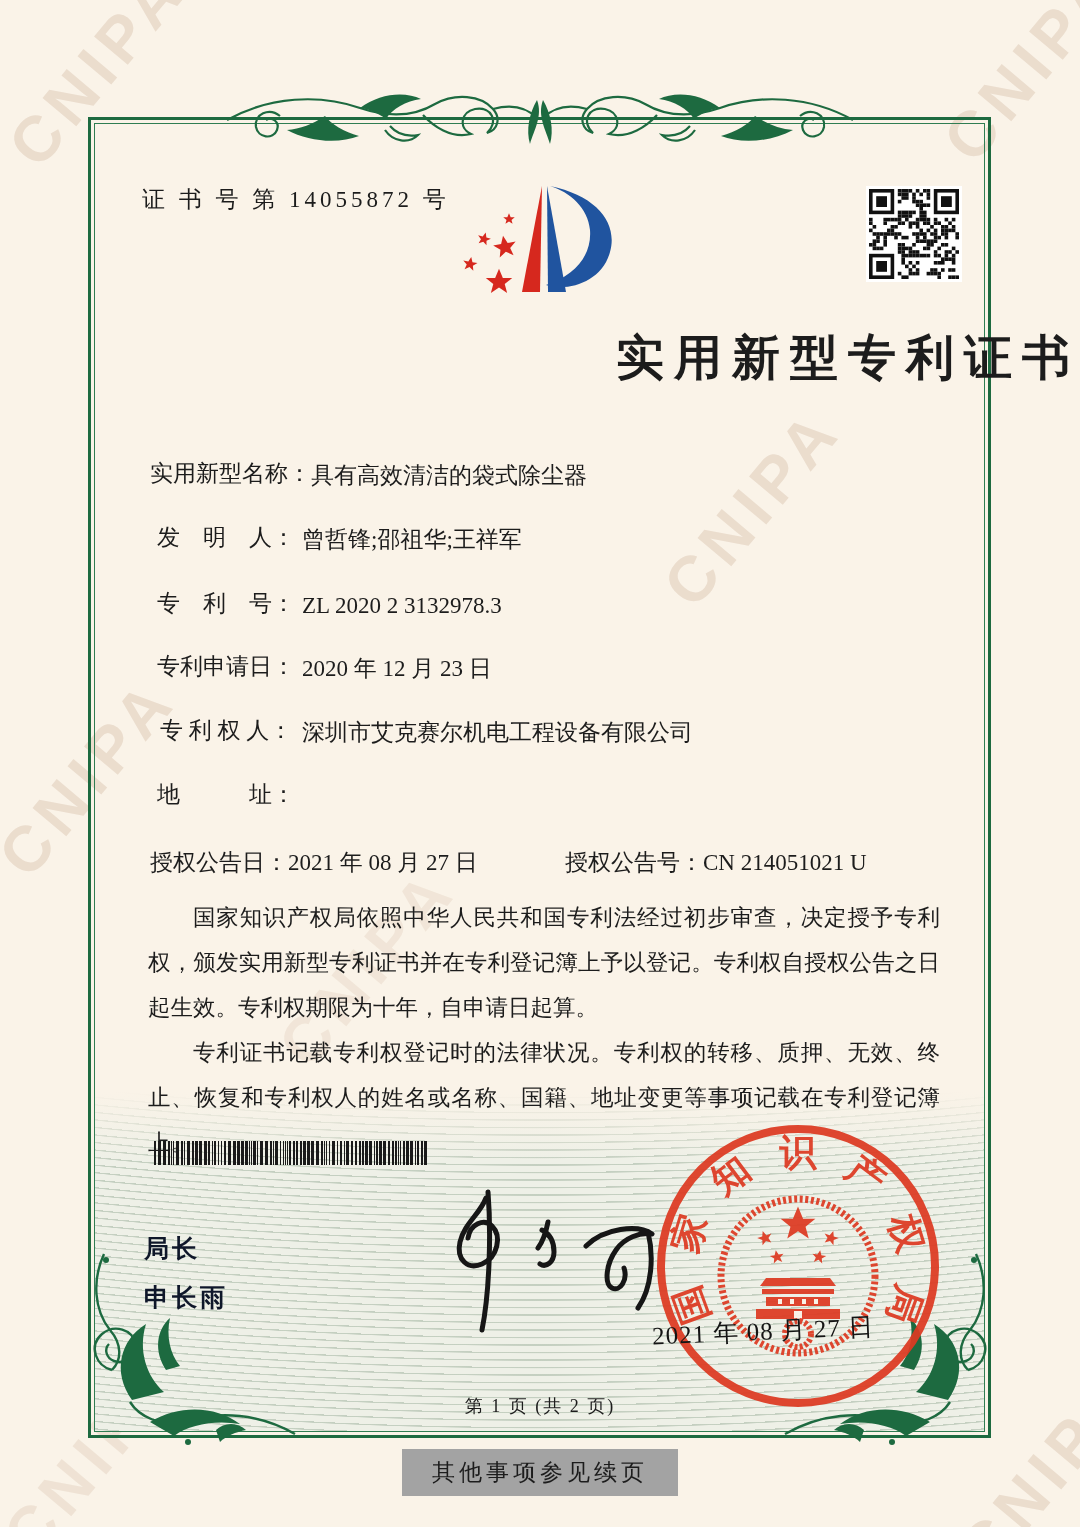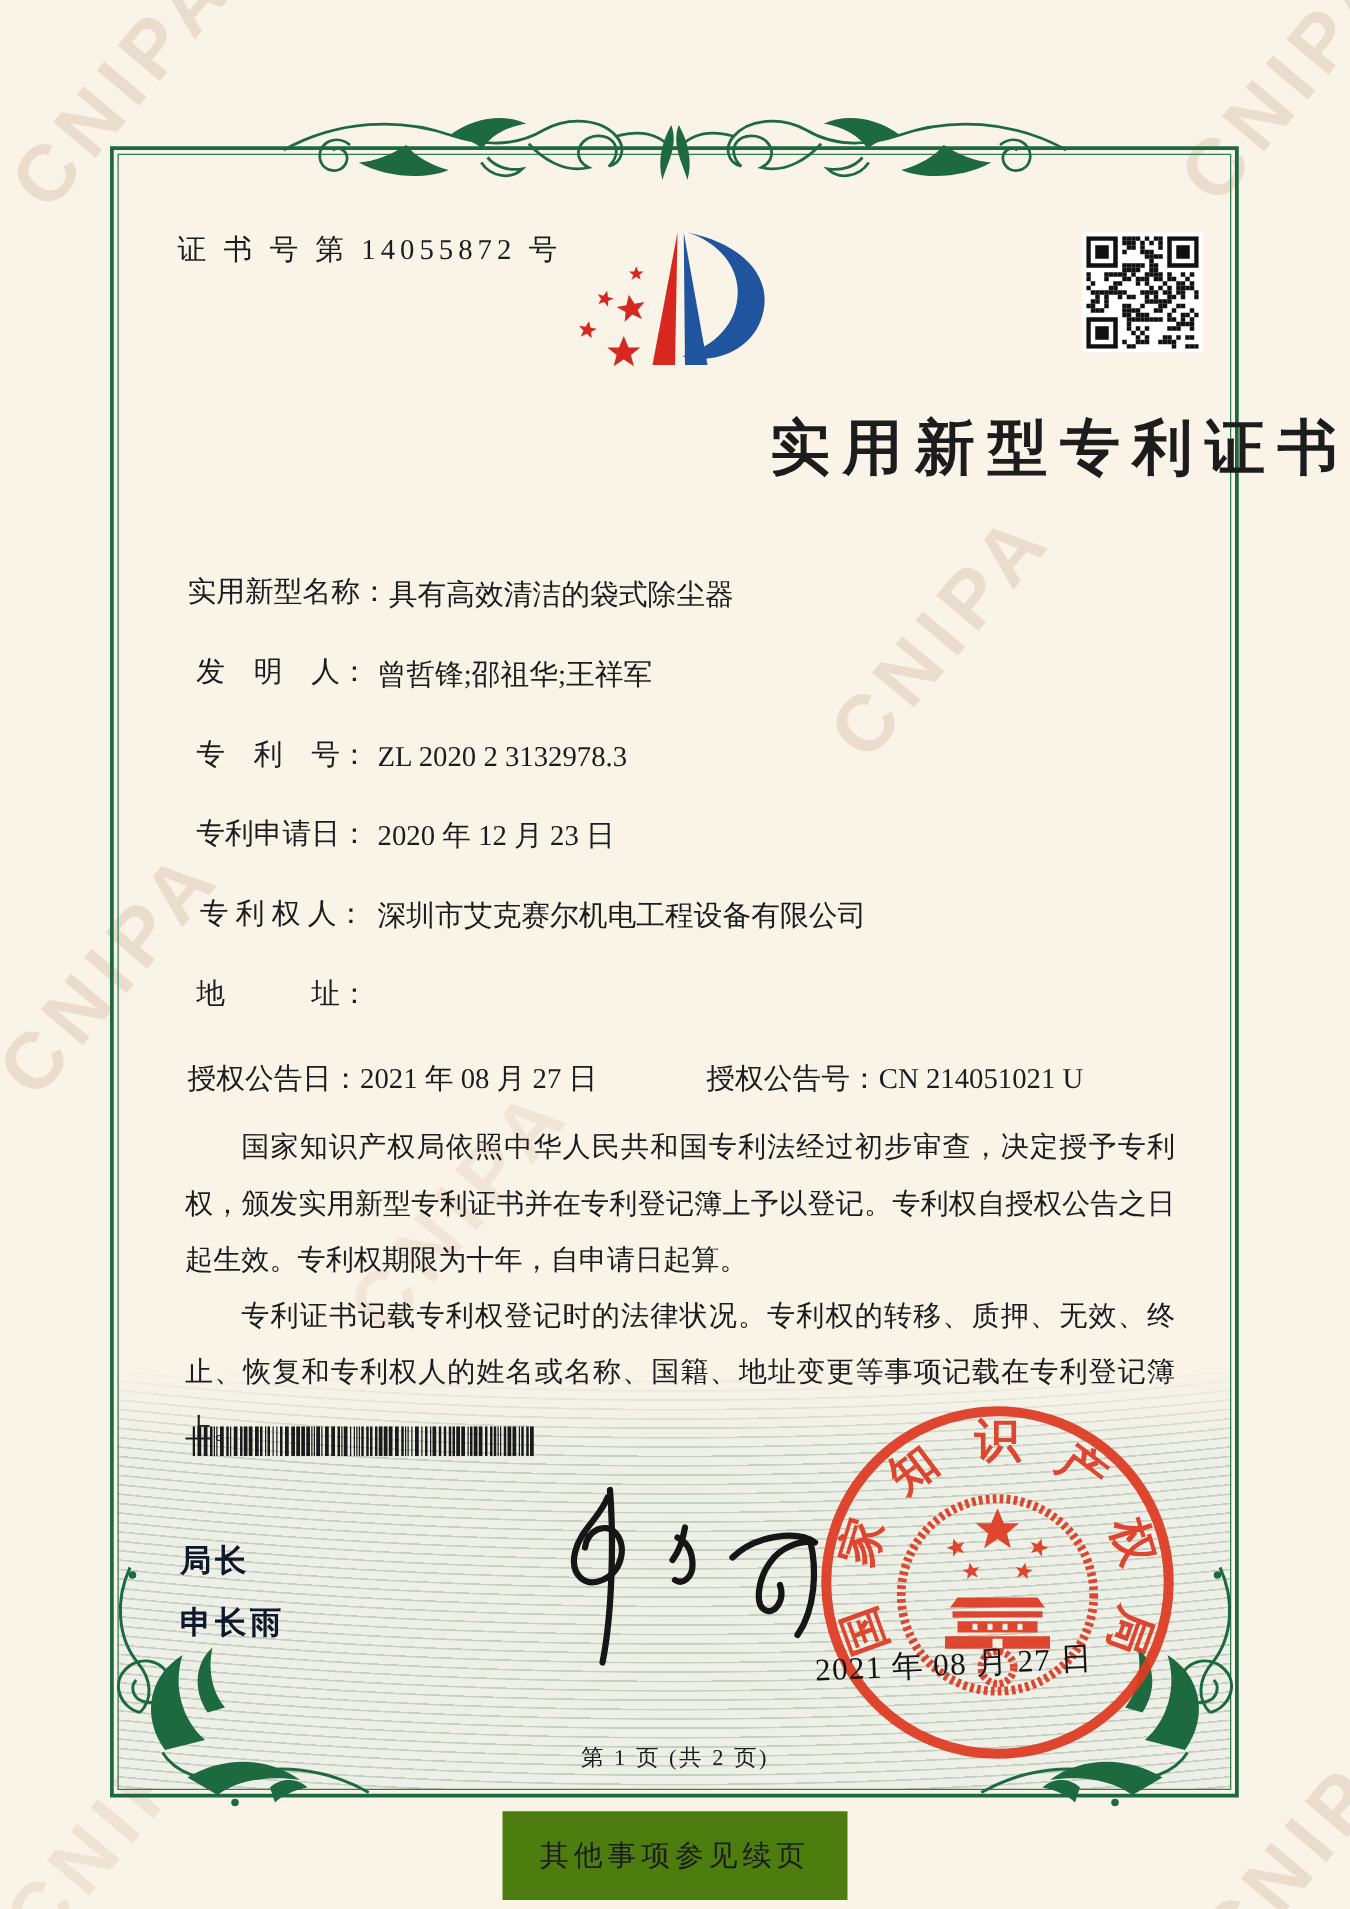--- a/index.html
+++ b/index.html
@@ -35,21 +35,21 @@
          line-height:45px;text-align:justify;}
   .paras p{margin:0;text-indent:2em;}
   
   .role,.name{position:absolute;left:144px;font-family:"Liberation Sans","DejaVu Sans",sans-serif;
         font-weight:600;font-size:25px;letter-spacing:3px;color:#0f172a;}
   .role{top:1232px;} .name{top:1281px;}
   .seal-date{position:absolute;left:652px;top:1314px;width:250px;font-size:25px;
         color:#141414;letter-spacing:1px;transform:rotate(-2.5deg);white-space:nowrap;}
   .pagenum{position:absolute;left:0;top:1394px;width:1080px;text-align:center;font-size:18px;letter-spacing:2px;}
   .cont-strip{position:absolute;left:50%;top:1449px;transform:translateX(-50%);
-        background:#4d7c0f;padding:20px 30px;font-size:23px;letter-spacing:4px;}
+        background:#a3a3a3;padding:8px 30px;font-size:23px;letter-spacing:4px;}
   .sig{position:absolute;left:390px;top:1180px;}
   .seal{position:absolute;left:648px;top:1116px;}
   .qr{position:absolute;left:866px;top:186px;background:#fff;padding:3px;}
   .logo{position:absolute;left:452px;top:172px;}
   .barcode{position:absolute;left:154px;top:1141px;}
   .toporn{position:absolute;left:225px;top:84px;}
   .corner-l{position:absolute;left:70px;top:1252px;}
   .corner-r{position:absolute;left:780px;top:1252px;transform:scale(-1,1);}
 </style>
 </head>

